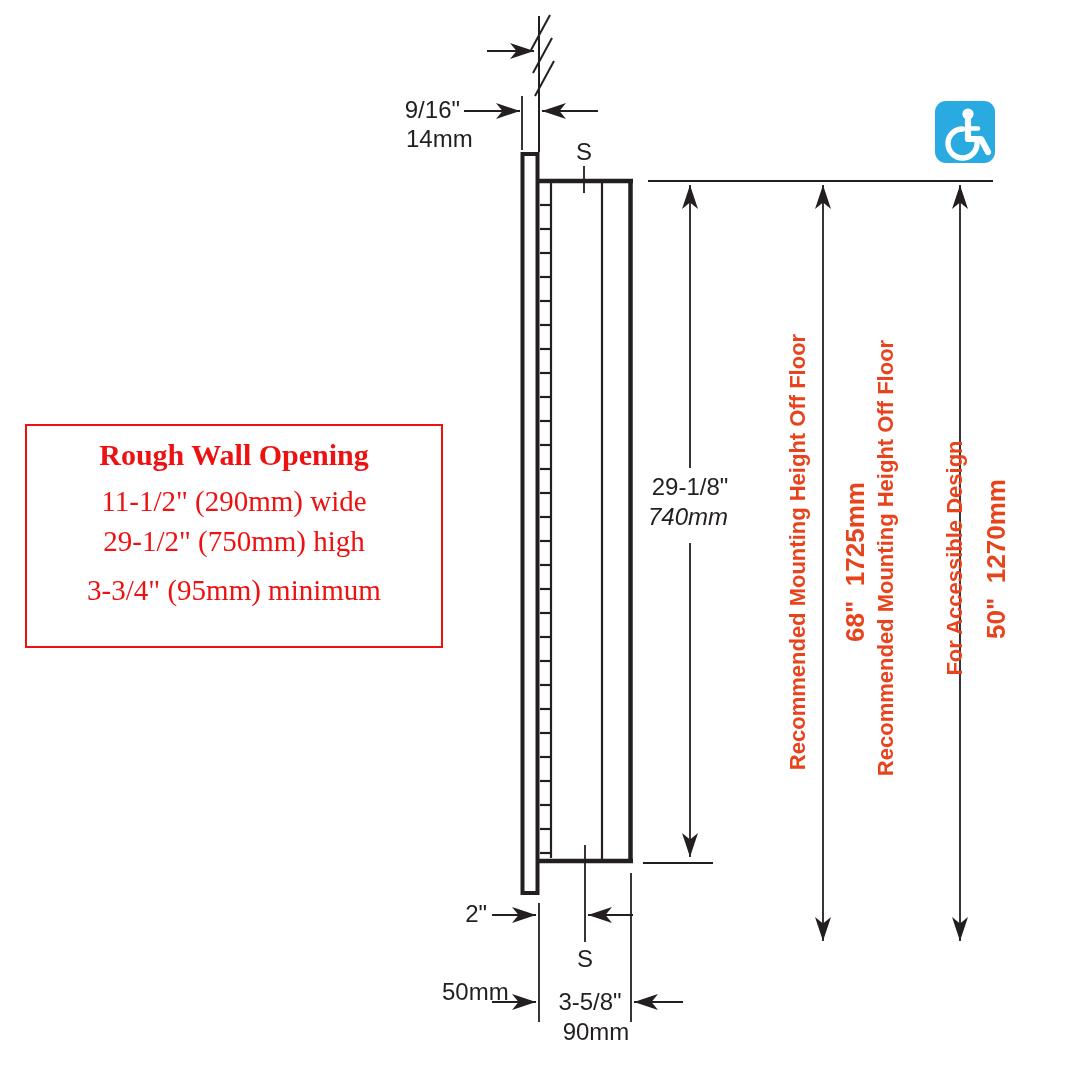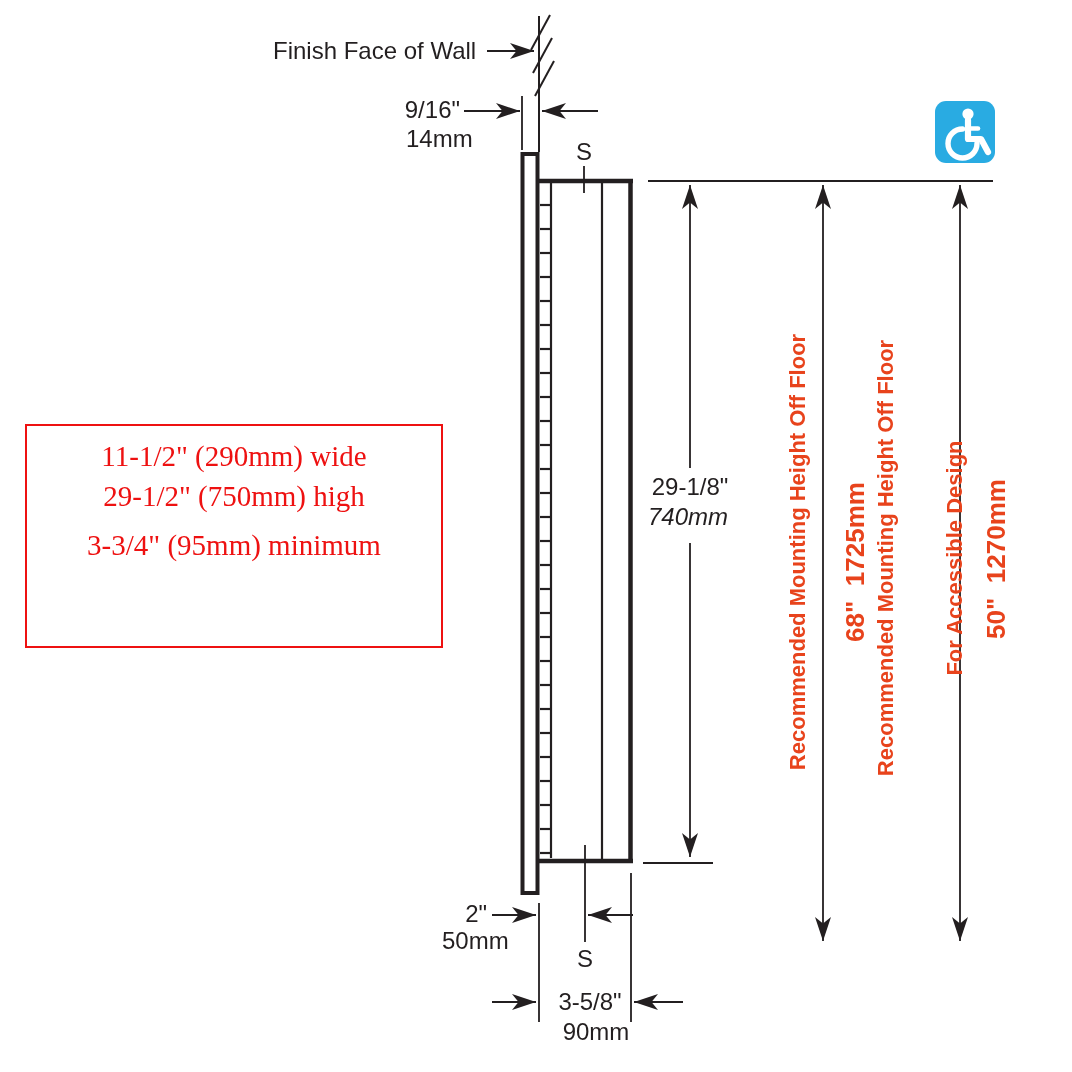--- a/index.html
+++ b/index.html
@@ -129,39 +129,39 @@
     <line x1="539" y1="903" x2="539" y2="1022" stroke-width="1.8"></line>
     <line x1="631" y1="873" x2="631" y2="1022" stroke-width="1.8"></line>
 
     <line x1="492" y1="915" x2="536" y2="915" stroke-width="1.8" marker-end="url(#ah)"></line>
     <line x1="633" y1="915" x2="588" y2="915" stroke-width="1.8" marker-end="url(#ah)"></line>
 
     <line x1="492" y1="1002" x2="536" y2="1002" stroke-width="1.8" marker-end="url(#ah)"></line>
     <line x1="683" y1="1002" x2="634" y2="1002" stroke-width="1.8" marker-end="url(#ah)"></line>
   </svg>
 
-  <div class="dim-text" style="left:273px;top:38px;">Finish Face of Wall</div>
 
   <div class="dim-text" style="left:398px;top:97px;width:62px;text-align:right;">9/16"</div>
   <div class="dim-text" style="left:406px;top:126px;">14mm</div>
 
   <div class="dim-text centerx" style="left:584px;top:139px;">S</div>
 
   <div class="dim-text centerx" style="left:690px;top:474px;">29-1/8"</div>
   <div class="dim-text centerx" style="left:688px;top:504px;font-style:italic;">740mm</div>
 
   <div class="dim-text" style="left:440px;top:901px;width:47px;text-align:right;">2"</div>
-  <div class="dim-text" style="left:442px;top:928px;">50mm</div>
+  <div class="dim-text" style="left:442px;top:979px;">50mm</div>
 
   <div class="dim-text centerx" style="left:585px;top:946px;">S</div>
 
   <div class="dim-text centerx" style="left:590px;top:989px;">3-5/8"</div>
   <div class="dim-text centerx" style="left:596px;top:1019px;">90mm</div>
 
   <div id="rough-box">
+    <div class="rb-title">Rough Wall Opening</div>
     <div class="rb-line rb-first">11-1/2" (290mm) wide</div>
     <div class="rb-line">29-1/2" (750mm) high</div>
     <div class="rb-line rb-gap">3-3/4" (95mm) minimum</div>
   </div>
 
   <div class="vtext vlabel" style="left:797px;top:552px;">Recommended Mounting Height Off Floor</div>
   <div class="vtext vvalue" style="left:855px;top:562px;">68"  1725mm</div>
 
   <div class="vtext vlabel" style="left:920px;top:558px;">
     <div>Recommended Mounting Height Off Floor</div>

